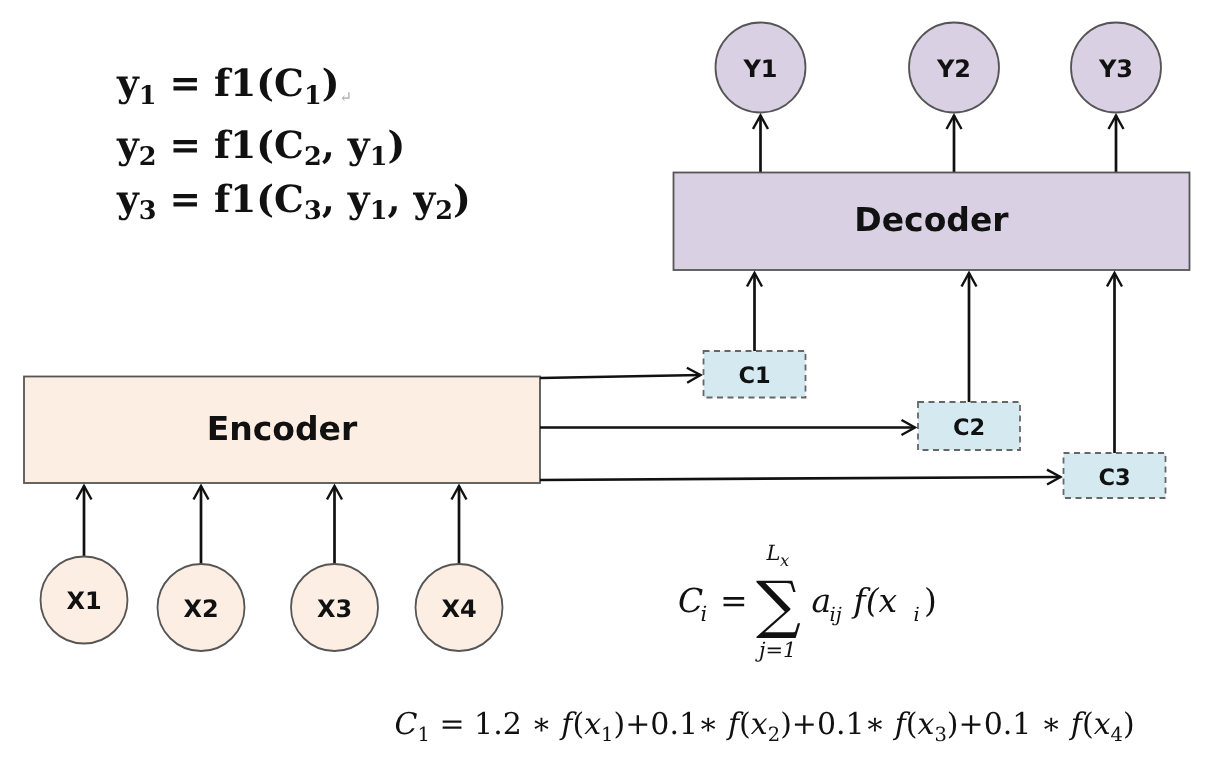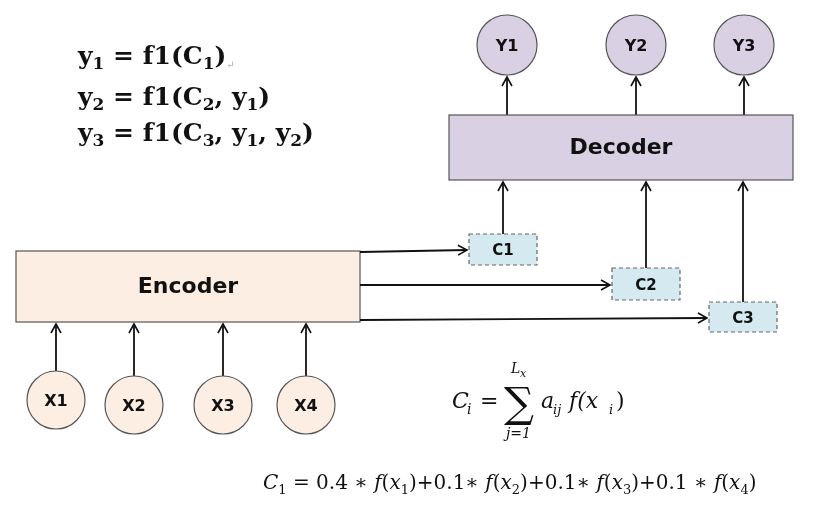--- a/index.html
+++ b/index.html
@@ -118,14 +118,14 @@
     <text x="541" y="408" font-size="22" class="math-it">a</text>
     <text x="553" y="414" font-size="13" class="math-it">ij</text>
     <text x="569" y="408" font-size="22" class="math-it">f(x</text>
     <text x="609" y="414" font-size="13" class="math-it">i</text>
     <text x="616" y="408" font-size="22" class="math">)</text>
   </g>
 </svg>
 
 <div style="position:absolute; left:263px; top:470px; font-family:'DejaVu Serif', serif; font-size:20px; color:#111; white-space:nowrap;">
   <i>C</i><sub style="font-size:13px;">1</sub>
-  = <span>0.4</span> ∗ <i>f</i>(<i>x</i><sub style="font-size:13px;">1</sub>)+<span>0.1</span>∗ <i>f</i>(<i>x</i><sub style="font-size:13px;">2</sub>)+<span>0.1</span>∗ <i>f</i>(<i>x</i><sub style="font-size:13px;">3</sub>)+<span>0.1</span> ∗ <i>f</i>(<i>x</i><sub style="font-size:13px;">4</sub>)
+  = <span>1.2</span> ∗ <i>f</i>(<i>x</i><sub style="font-size:13px;">1</sub>)+<span>0.1</span>∗ <i>f</i>(<i>x</i><sub style="font-size:13px;">2</sub>)+<span>0.1</span>∗ <i>f</i>(<i>x</i><sub style="font-size:13px;">3</sub>)+<span>0.1</span> ∗ <i>f</i>(<i>x</i><sub style="font-size:13px;">4</sub>)
 </div>
 
 </body></html>

